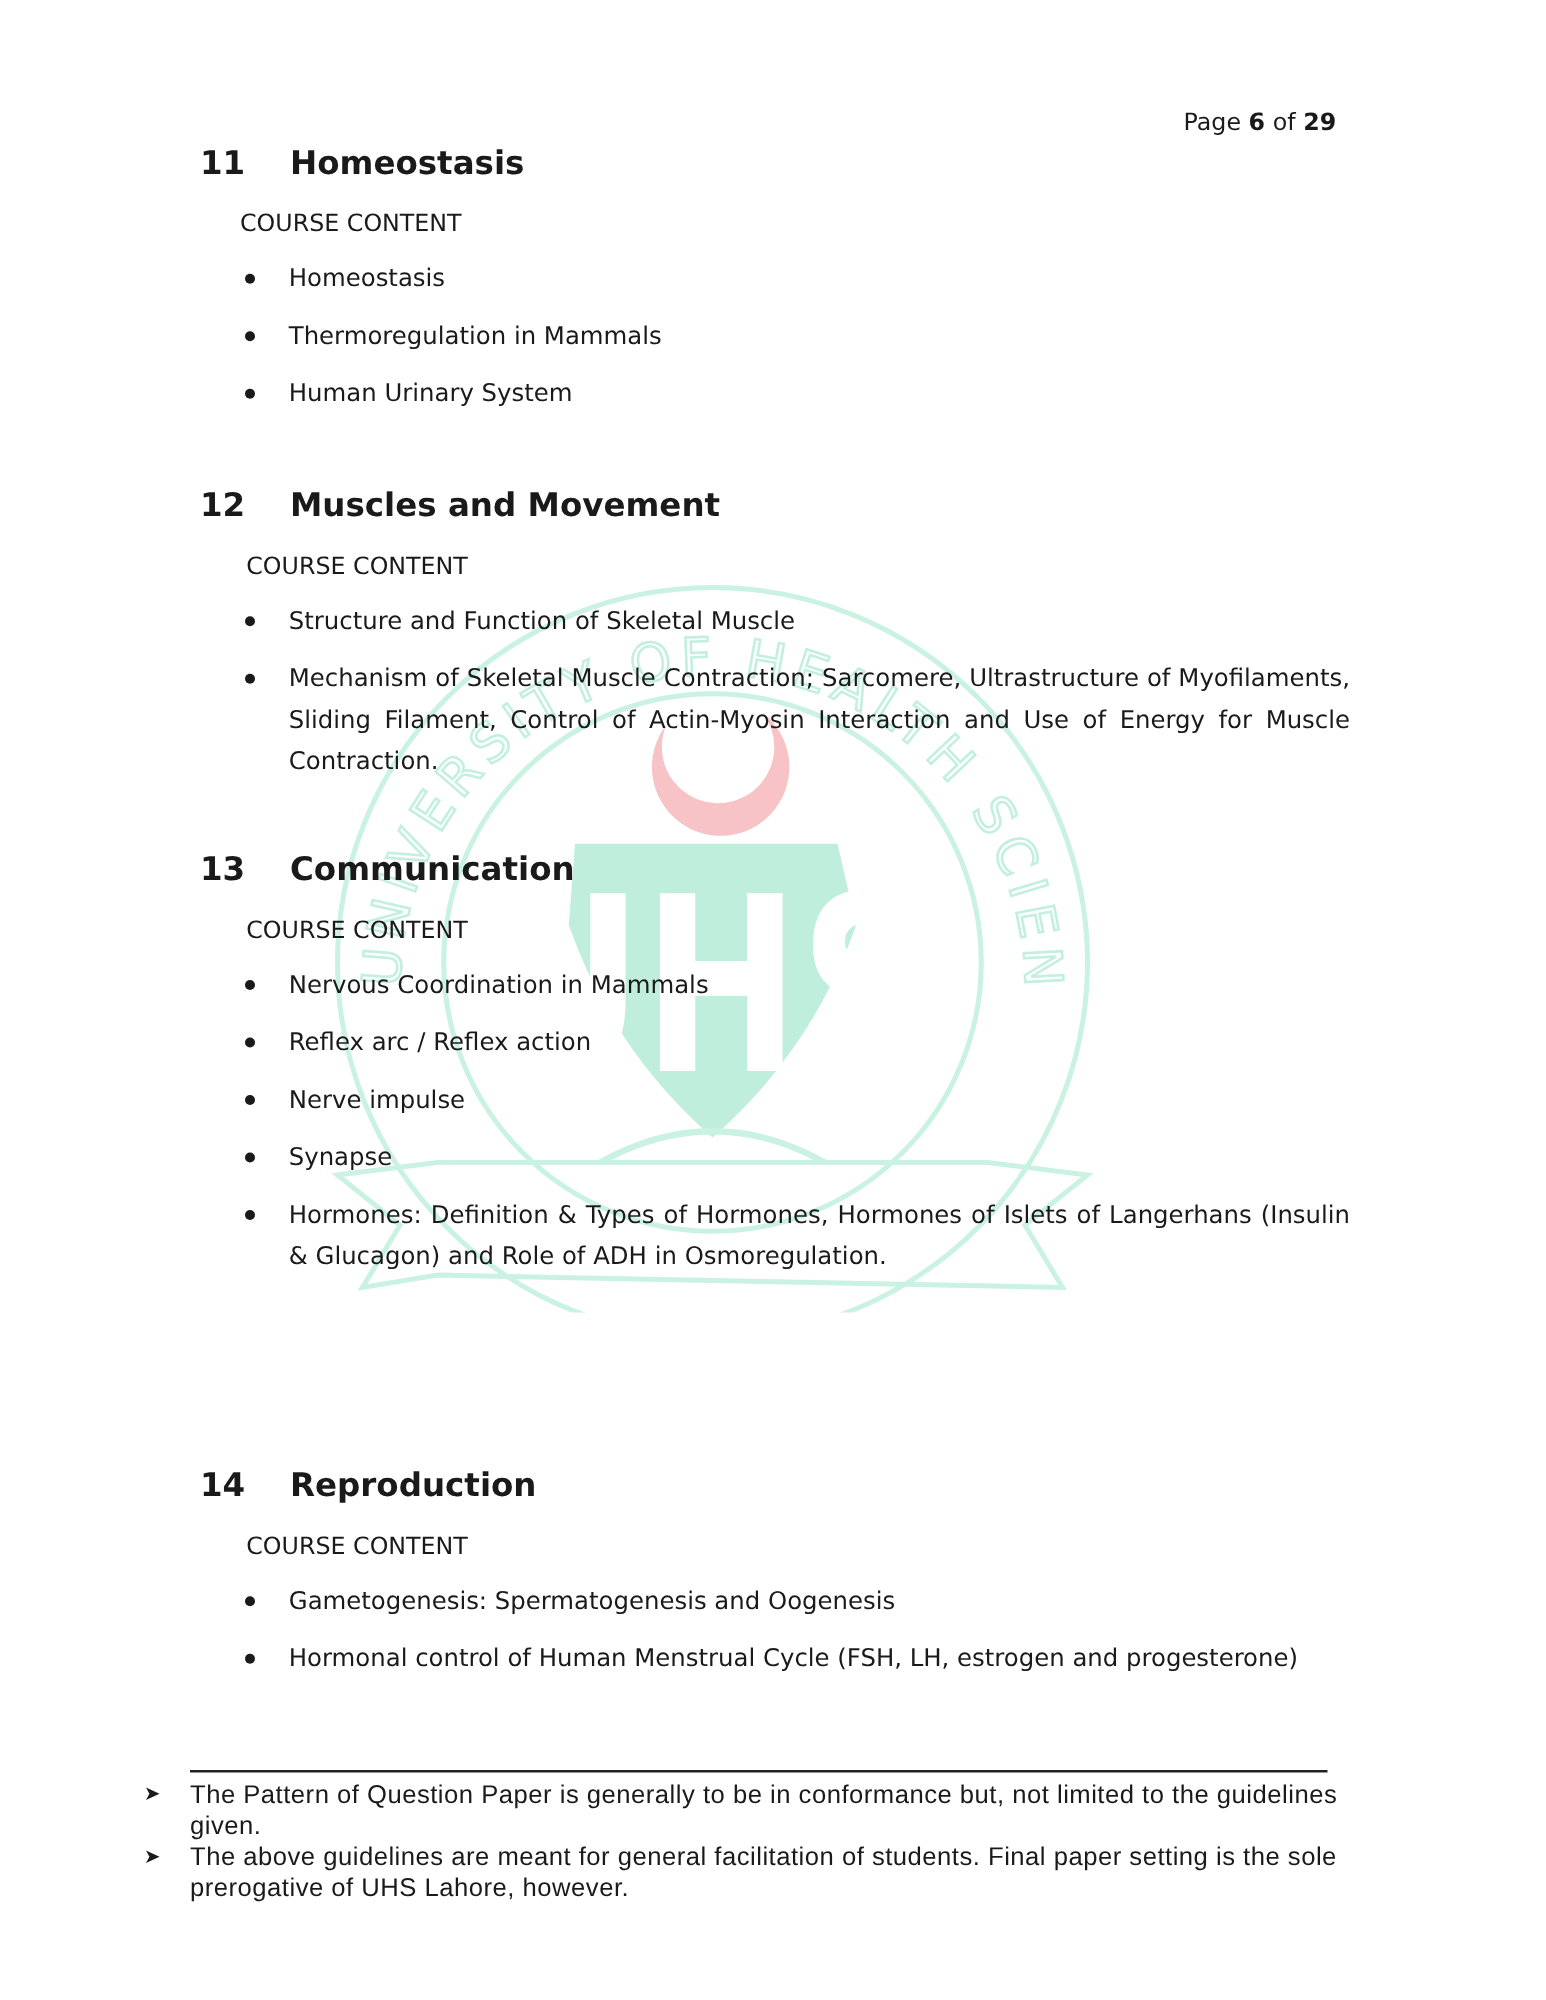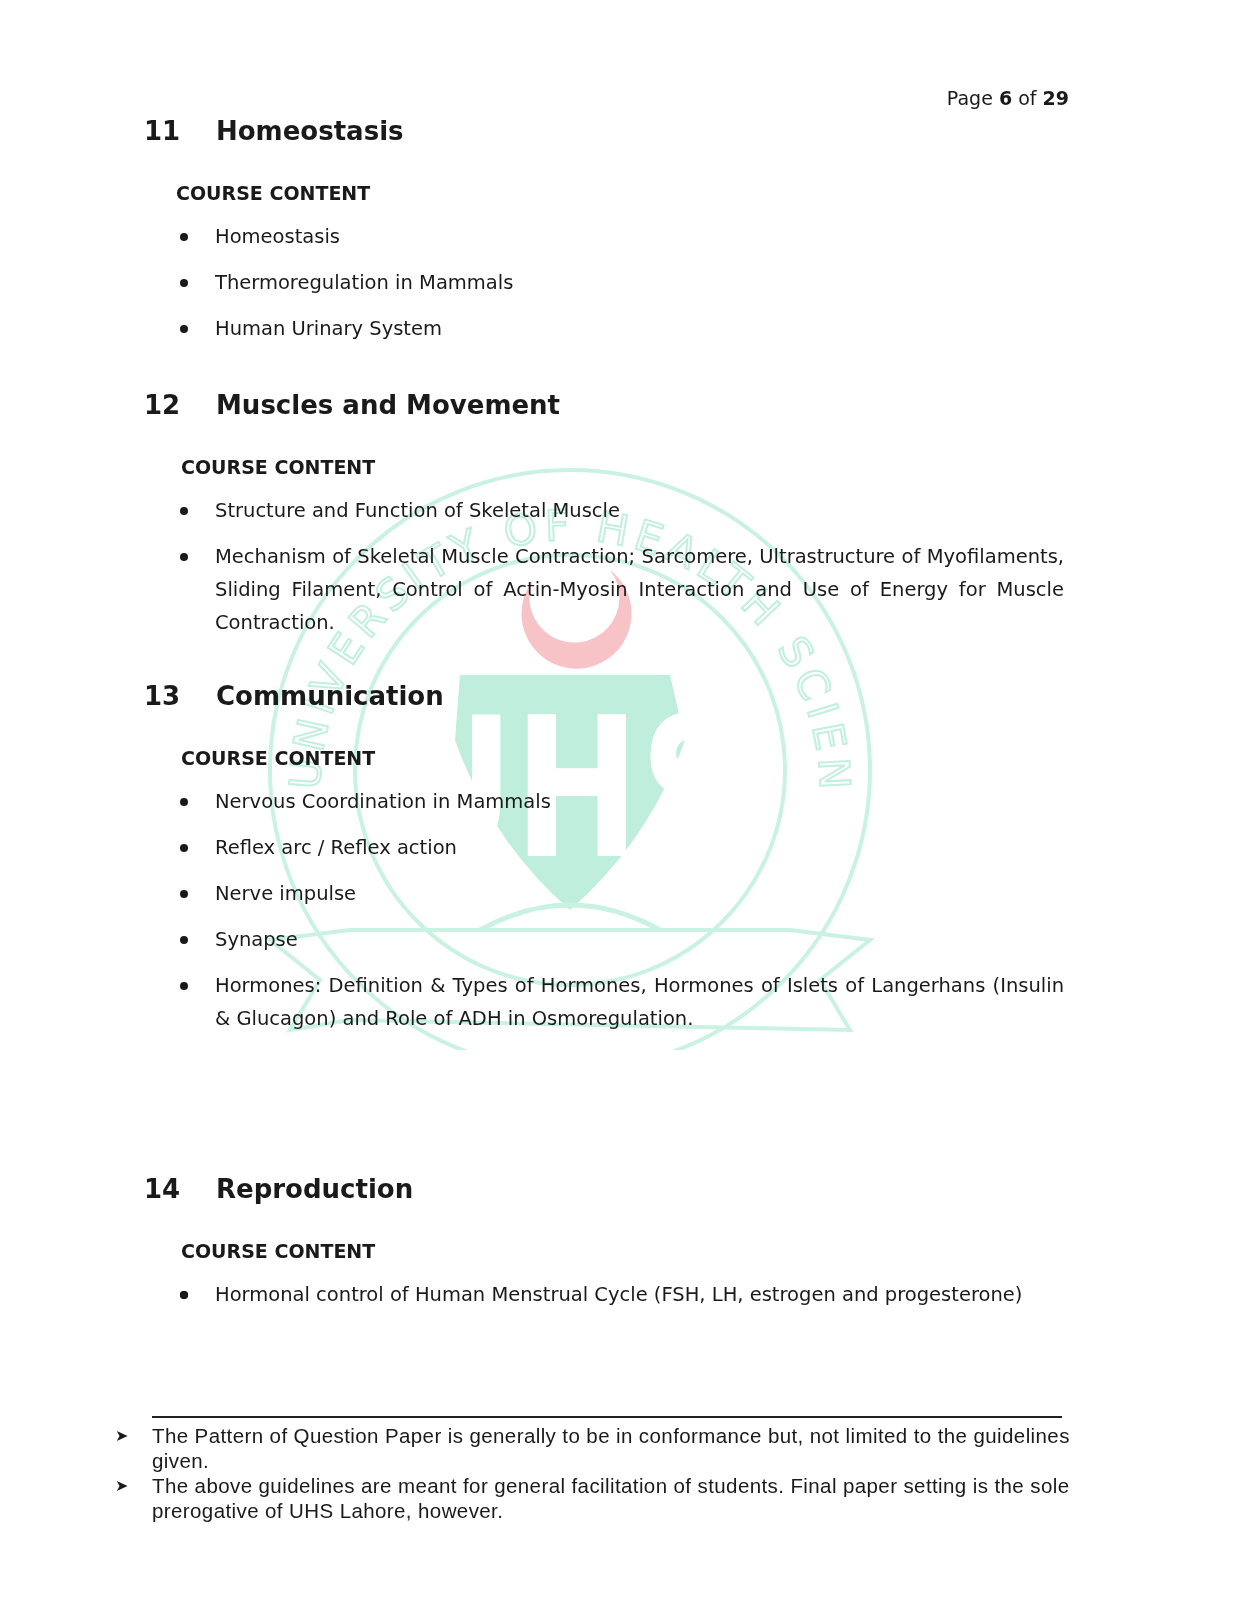--- a/index.html
+++ b/index.html
@@ -1,24 +1,24 @@
 <!DOCTYPE html>
 <html><head>
 <meta charset="utf-8">
 <style>
   html, body { margin: 0; padding: 0; background: #ffffff; }
   body { width: 1237px; height: 1600px; position: relative; overflow: hidden;
          font-family: "DejaVu Sans", sans-serif; color: #1a1a1a; }
   .watermark { position: absolute; left: 250px; top: 460px; width: 640px; height: 590px; z-index: 0; pointer-events: none; }
   .page-num { position: absolute; right: 168px; top: 46px; font-size: 19px; margin-top: 41px; }
   .page-num b { font-weight: bold; }
-  .section { position: absolute; left: 144px; width: 920px; z-index: 1; }
+  .section { position: absolute; left: 160px; width: 920px; z-index: 1; }
   .sec-head { font-size: 26px; font-weight: bold; display: flex; }
   .sec-num { width: 72px; }
-  .cc { font-size: 19px; font-weight: bold; margin-left: 37px; margin-top: 36px; }
+  .cc { font-size: 19px; font-weight: normal; margin-left: 37px; margin-top: 22px; }
   ul { list-style: none; margin: 16px 0 0 0; padding: 0; }
   li { position: relative; padding-left: 71px; font-size: 19.5px; line-height: 33px; margin-bottom: 13px; text-align: justify; }
   li .bullet { position: absolute; left: 36px; top: 13px; width: 8px; height: 8px; border-radius: 50%; background: #1a1a1a; }
   .footer-rule { position: absolute; left: 152px; top: 1416px; width: 910px; border-top: 2px solid #222; }
   .footnotes { position: absolute; left: 115px; top: 1423px; width: 960px; font-family: "Liberation Sans", sans-serif; font-size: 20.5px; line-height: 25px; letter-spacing: 0.4px; }
   .fn { position: relative; padding-left: 37px; }
   .fn .arrow { position: absolute; left: 0; top: 0; font-size: 16px; }
 </style>
 </head>
 <body>
@@ -86,21 +86,21 @@
   </ul>
 </div>
 
 <div class="section" style="top:1174px;">
   <div class="sec-head">
     <span class="sec-num">14</span>
     <span>Reproduction</span>
   </div>
   <div class="cc">COURSE CONTENT</div>
   <ul>
-    <li><span class="bullet"></span></li>
+    <li><span class="bullet"></span><span>Gametogenesis: Spermatogenesis and Oogenesis</span></li>
     <li><span class="bullet"></span><span>Hormonal control of Human Menstrual Cycle (FSH, LH, estrogen and progesterone)</span></li>
   </ul>
 </div>
 
 <div class="footer-rule"></div>
 
 <div class="footnotes">
   <div class="fn">
     <span class="arrow">➤</span>
     <span>The Pattern of Question Paper is generally to be in conformance but, not limited to the guidelines given.</span>

